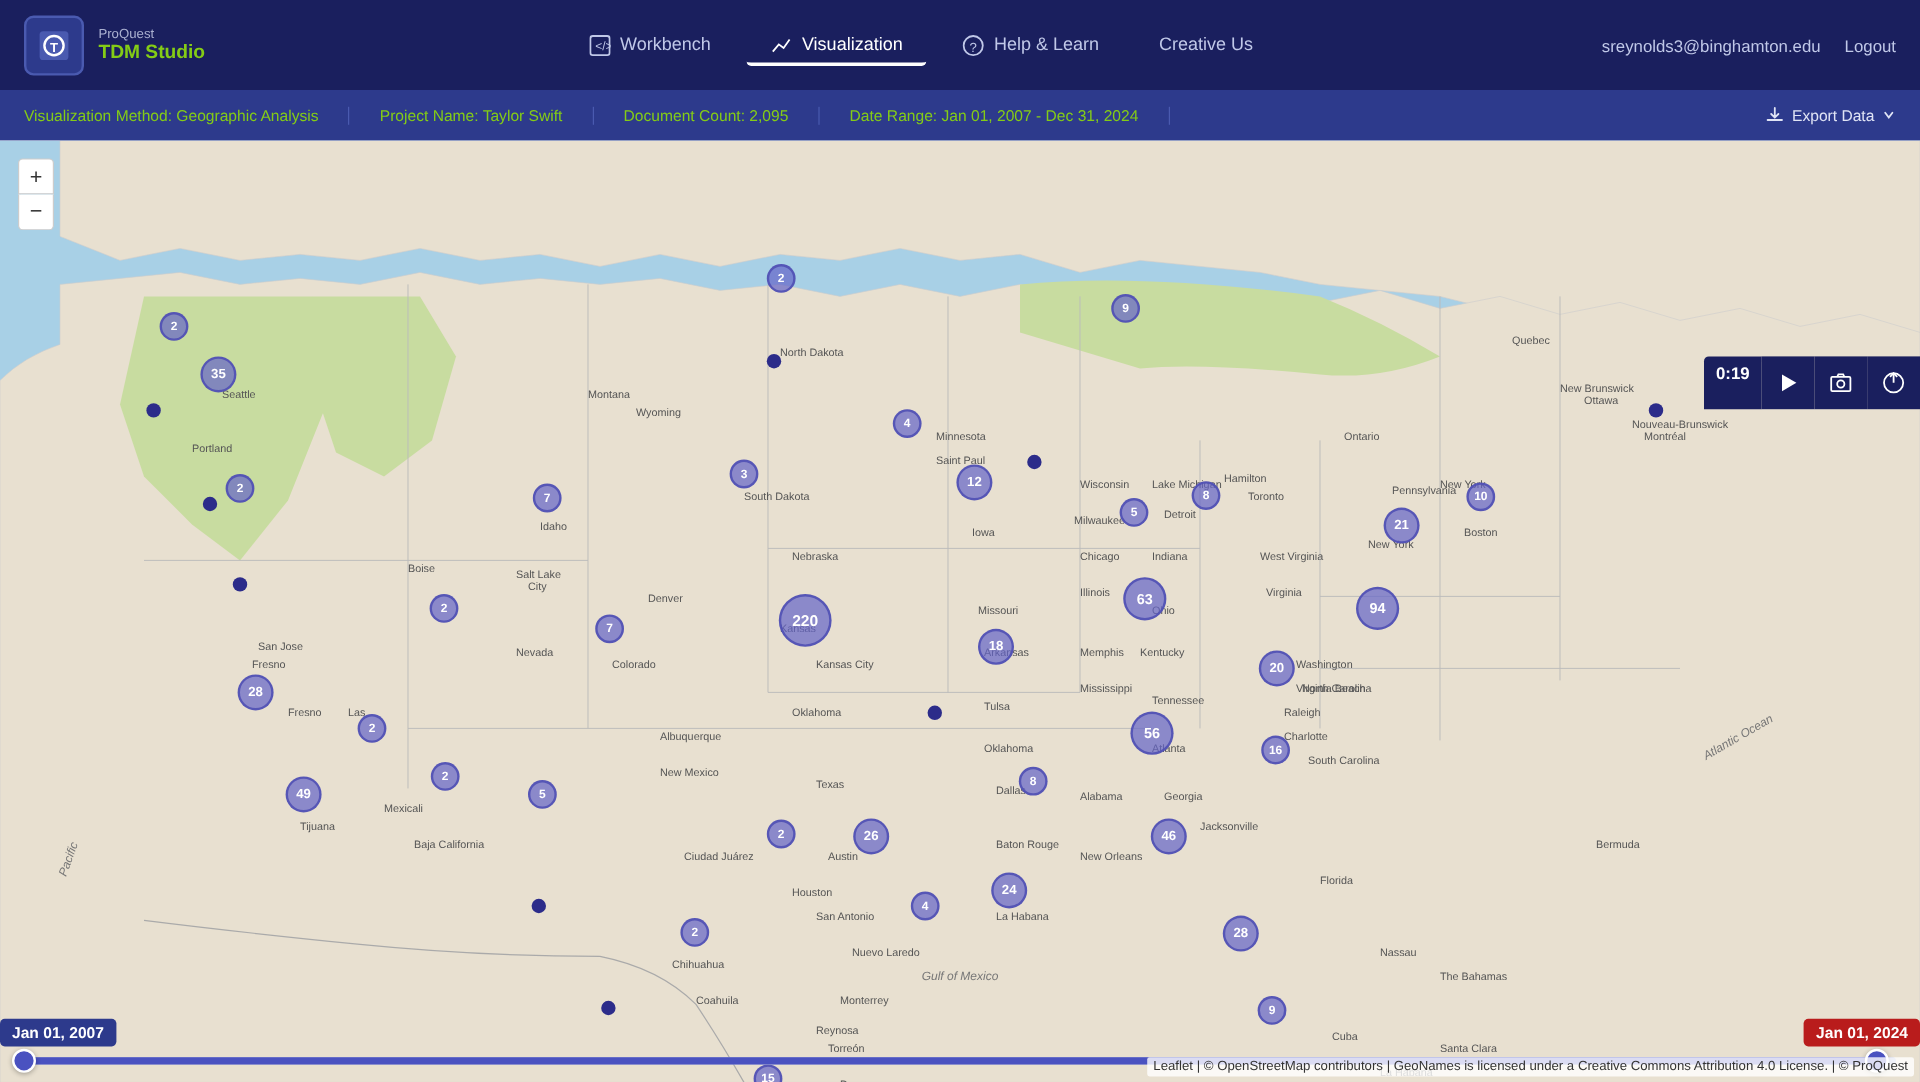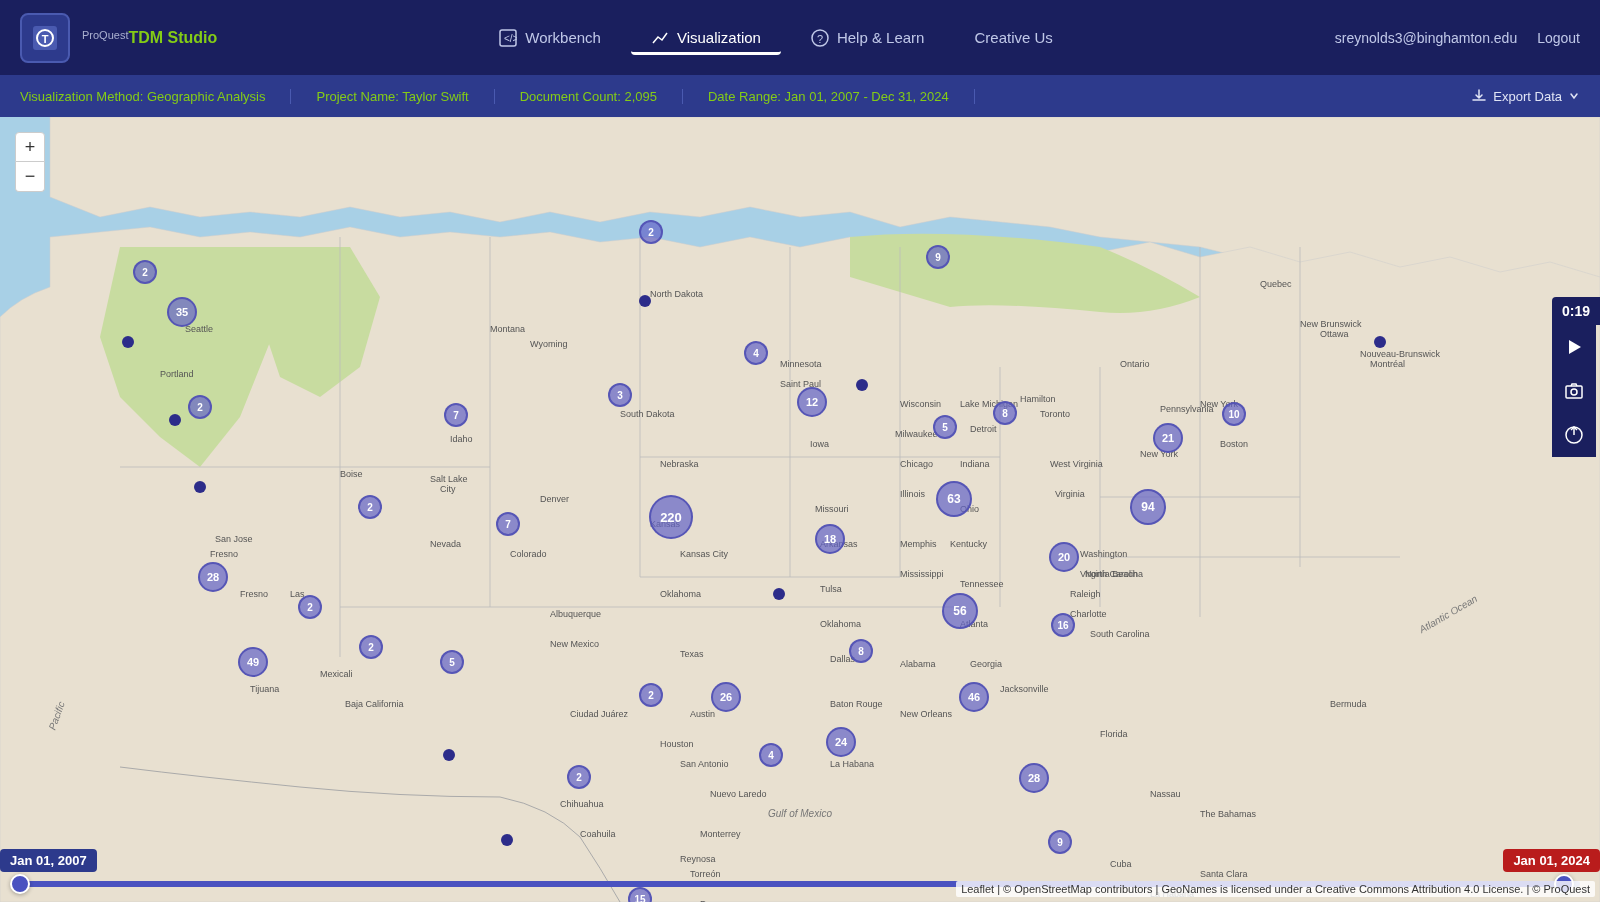--- a/index.html
+++ b/index.html
@@ -25,21 +25,21 @@
     #logo-icon {
       width: 50px;
       height: 50px;
       background: #2d3a8c;
       border-radius: 8px;
       display: flex;
       align-items: center;
       justify-content: center;
       border: 2px solid #4a5ab0;
     }
-    #logo-text-area { display: flex; flex-direction: row; justify-content: center; }
+    #logo-text-area { display: flex; flex-direction: column; justify-content: center; }
     #logo-proquest { color: #aab0d0; font-size: 11px; }
     #logo-tdm { color: #84cc16; font-size: 16px; font-weight: bold; }
     #nav-items {
       display: flex;
       align-items: center;
       gap: 10px;
       flex: 1;
       justify-content: center;
     }
     .nav-item {
@@ -244,21 +244,21 @@
     #handle-left { left: 0%; }
     #handle-right { left: 99%; }
 
     
     #playback-controls {
       position: absolute;
       top: 180px;
       right: 0;
       z-index: 10;
       display: flex;
-      flex-direction: column;
+      flex-direction: row;
       gap: 0;
     }
     #timer-display {
       background: #1a1f5e;
       color: white;
       font-size: 14px;
       font-weight: bold;
       padding: 6px 10px;
       text-align: center;
       border-radius: 4px 0 0 0;

